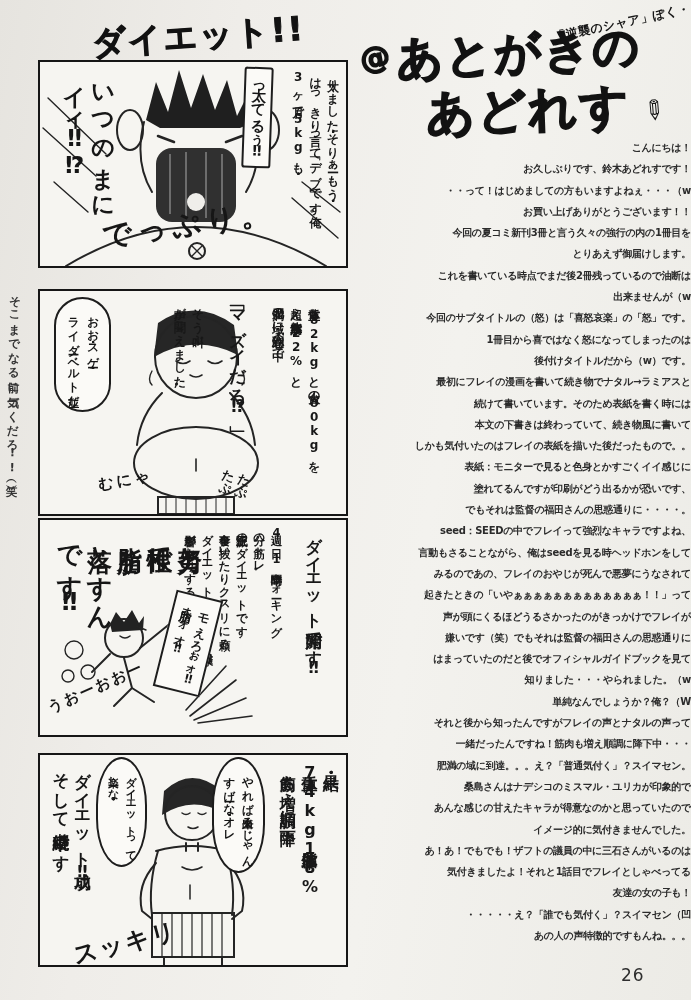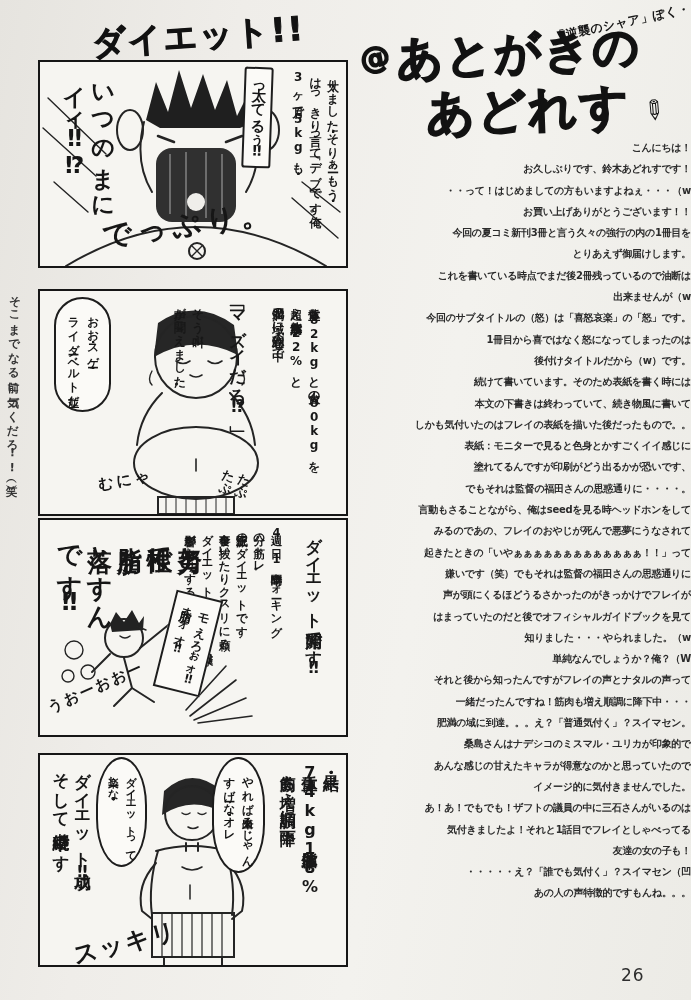--- a/index.html
+++ b/index.html
@@ -179,31 +179,33 @@
     <div class="afterword-line">お久しぶりです、鈴木あどれすです！</div>
     <div class="afterword-line">・・って！はじめましての方もいますよねぇ・・・（w</div>
     <div class="afterword-line">お買い上げありがとうございます！！</div>
     <div class="afterword-line">今回の夏コミ新刊3冊と言う久々の強行の内の1冊目を</div>
     <div class="afterword-line">とりあえず御届けします。</div>
     <div class="afterword-line">これを書いている時点でまだ後2冊残っているので油断は</div>
     <div class="afterword-line">出来ませんが（w</div>
     <div class="afterword-line">今回のサブタイトルの（怒）は「喜怒哀楽」の「怒」です。</div>
     <div class="afterword-line">1冊目から喜ではなく怒になってしまったのは</div>
     <div class="afterword-line">後付けタイトルだから（w）です。</div>
+    <div class="afterword-line">最初にフレイの漫画を書いて続き物でナタル→ラミアスと</div>
     <div class="afterword-line">続けて書いています。そのため表紙を書く時には</div>
     <div class="afterword-line">本文の下書きは終わっていて、続き物風に書いて</div>
     <div class="afterword-line">しかも気付いたのはフレイの表紙を描いた後だったもので。。</div>
     <div class="afterword-line">表紙：モニターで見ると色身とかすごくイイ感じに</div>
     <div class="afterword-line">塗れてるんですが印刷がどう出るかが恐いです、</div>
     <div class="afterword-line">でもそれは監督の福田さんの思惑通りに・・・・。</div>
+    <div class="afterword-line">seed：SEEDの中でフレイって強烈なキャラですよね、</div>
     <div class="afterword-line">言動もさることながら、俺はseedを見る時ヘッドホンをして</div>
     <div class="afterword-line">みるのであの、フレイのおやじが死んで悪夢にうなされて</div>
     <div class="afterword-line">起きたときの「いやぁぁぁぁぁぁぁぁぁぁぁぁぁ！！」って</div>
+    <div class="afterword-line">声が頭にくるほどうるさかったのがきっかけでフレイが</div>
     <div class="afterword-line">嫌いです（笑）でもそれは監督の福田さんの思惑通りに</div>
-    <div class="afterword-line">声が頭にくるほどうるさかったのがきっかけでフレイが</div>
     <div class="afterword-line">はまっていたのだと後でオフィシャルガイドブックを見て</div>
     <div class="afterword-line">知りました・・・やられました。（w</div>
     <div class="afterword-line">単純なんでしょうか？俺？（W</div>
     <div class="afterword-line">それと後から知ったんですがフレイの声とナタルの声って</div>
     <div class="afterword-line">一緒だったんですね！筋肉も増え順調に降下中・・・</div>
     <div class="afterword-line">肥満の域に到達。。。え？「普通気付く」？スイマセン。</div>
     <div class="afterword-line">桑島さんはナデシコのミスマル・ユリカが印象的で</div>
     <div class="afterword-line">あんな感じの甘えたキャラが得意なのかと思っていたので</div>
     <div class="afterword-line">イメージ的に気付きませんでした。</div>
     <div class="afterword-line">あ！あ！でもでも！ザフトの議員の中に三石さんがいるのは</div>

